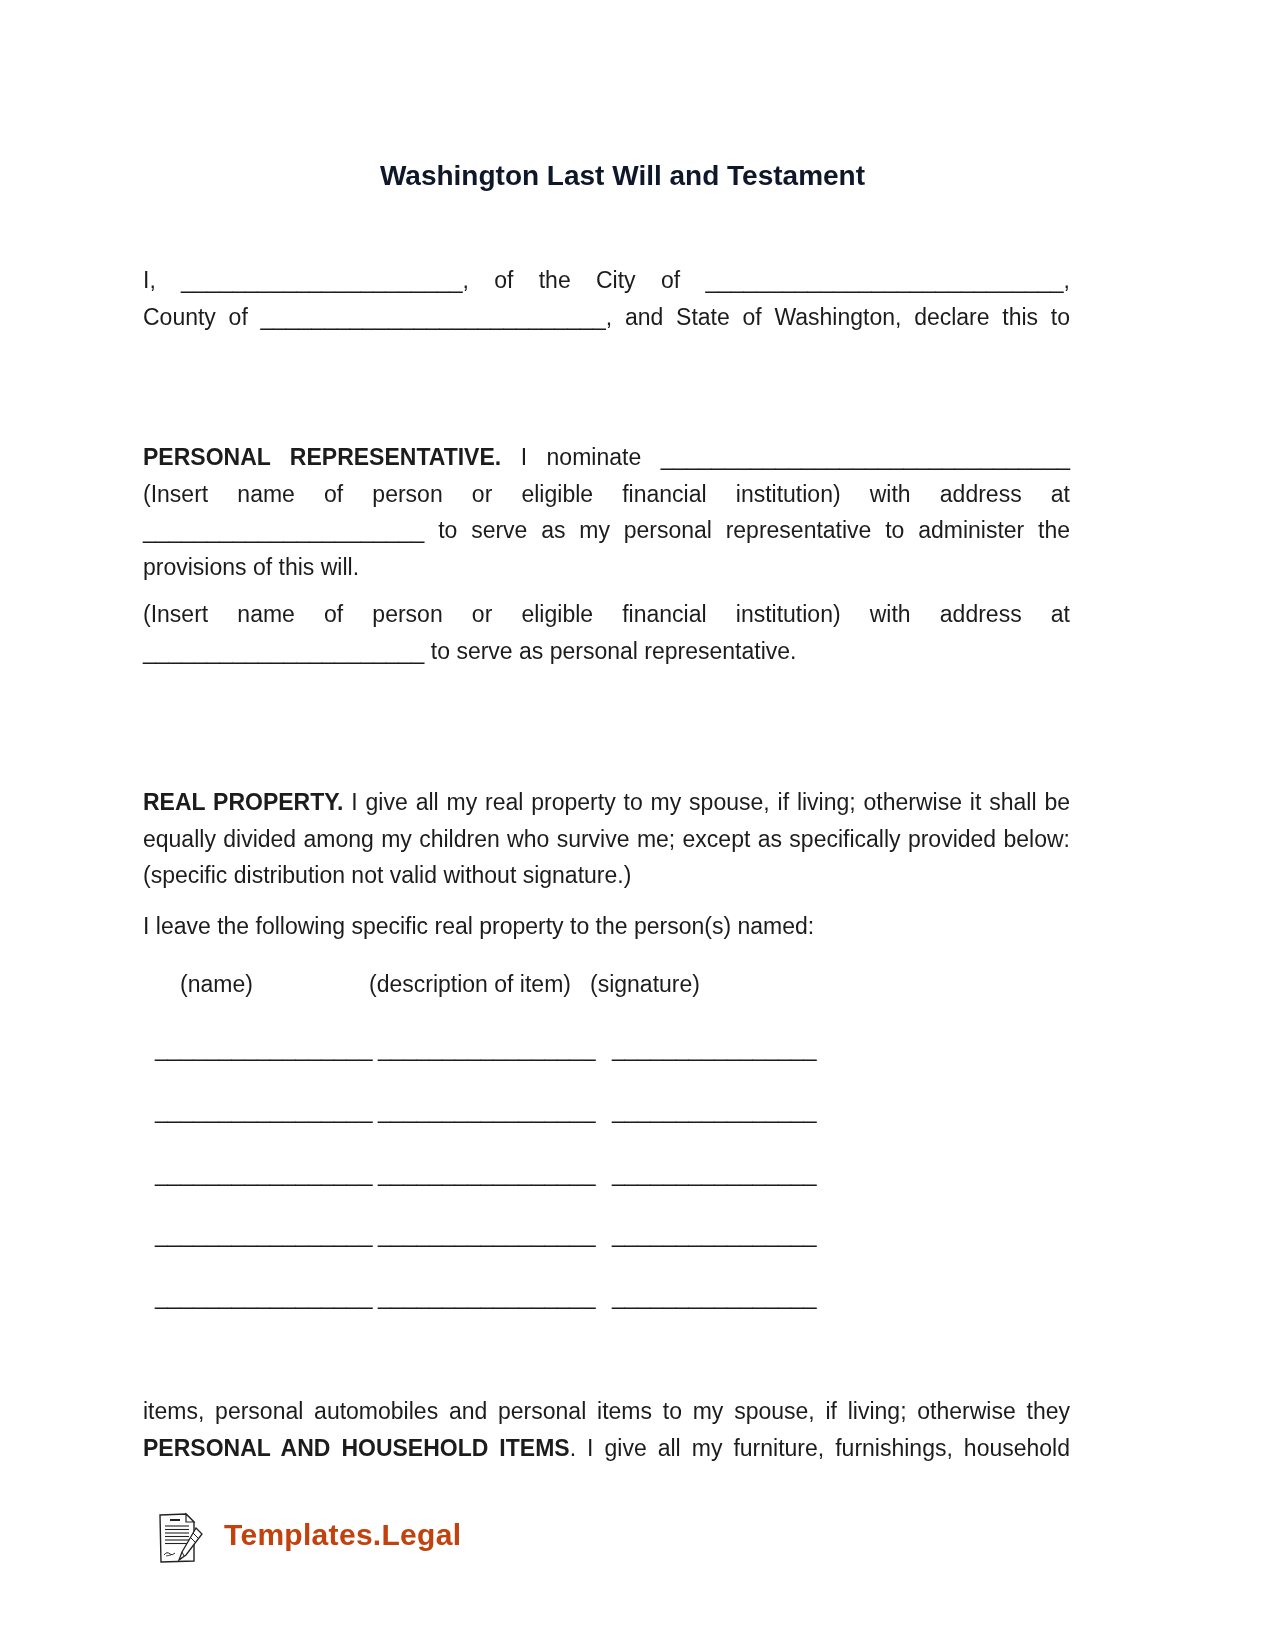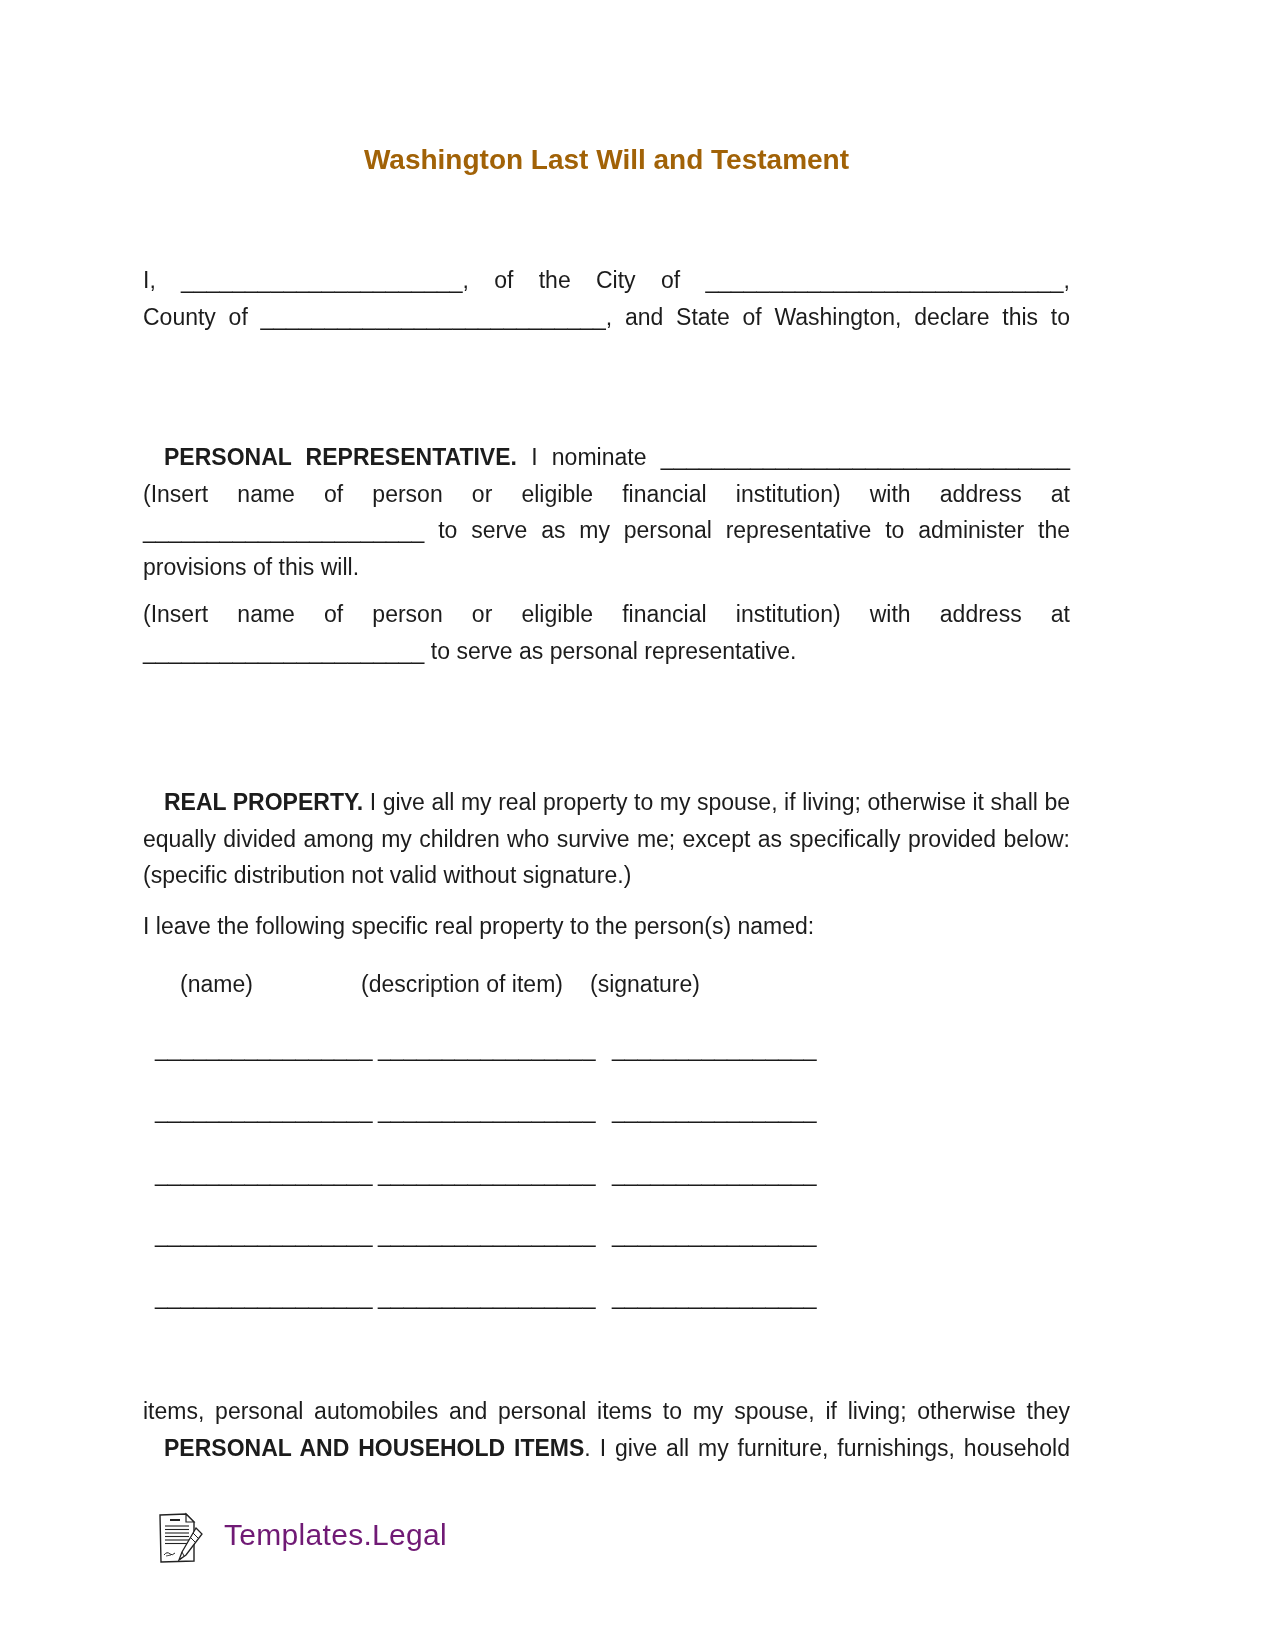--- a/index.html
+++ b/index.html
@@ -5,47 +5,47 @@
   html,body { margin:0; padding:0; background:#ffffff; }
   .page {
     position:relative;
     width:1275px; height:1650px;
     background:#ffffff;
     font-family:"Liberation Sans", sans-serif;
     color:#1c1c1c;
     overflow:hidden;
   }
   .title {
-    position:absolute; left:143px; top:142px; width:927px; margin:0;
+    position:absolute; left:143px; top:142px; width:927px; margin:16px;
     font-size:28px; line-height:36px; font-weight:bold; text-align:center;
-    color:#a16207;
+    color:#0f172a;
   }
   .para {
     position:absolute; left:143px; width:927px;
     font-size:23px; line-height:36.5px;
   }
   .line { text-align:left; }
   .line.j { text-align:justify; text-align-last:justify; text-justify:inter-word; }
-  .b { font-weight:bold;margin-left:21px; }
+  .b { font-weight:bold; }
   .tbl-head { position:absolute; left:143px; top:966px; width:927px; height:37px; font-size:23px; line-height:36.5px; }
   .tbl-head span { position:absolute; top:0; white-space:nowrap;margin-left:22px; }
   .h-name { left:15px; }
-  .h-desc { left:196px;text-align:center; }
+  .h-desc { left:204px;text-align:center; }
   .h-sig  { left:425px; }
   .trow { position:absolute; left:143px; width:927px; height:37px; font-size:23px; line-height:36.5px; }
   .trow span { position:absolute; top:0; white-space:nowrap; }
   .c1 { left:12px; }
   .c2 { left:235px; }
   .c3 { left:469px; }
   .r1 { top:1030px; } .r2 { top:1092px; } .r3 { top:1155px; } .r4 { top:1216px; } .r5 { top:1278px; }
   .footer-logo { position:absolute; left:152px; top:1510px; width:420px; height:70px; cursor:pointer; }
   .footer-icon { position:absolute; left:0; top:0; }
   .brand-text {
     position:absolute; left:72px; top:8px;
-    font-size:30px; font-weight:normal; letter-spacing:0.3px; color:#701a75;
+    font-size:30px; font-weight:bold; letter-spacing:0.3px; color:#c2410c;
     white-space:nowrap;
   }
 </style>
 </head>
 <body>
 
 <div class="page">
 
   <h1 class="title">Washington Last Will and Testament</h1>
 

